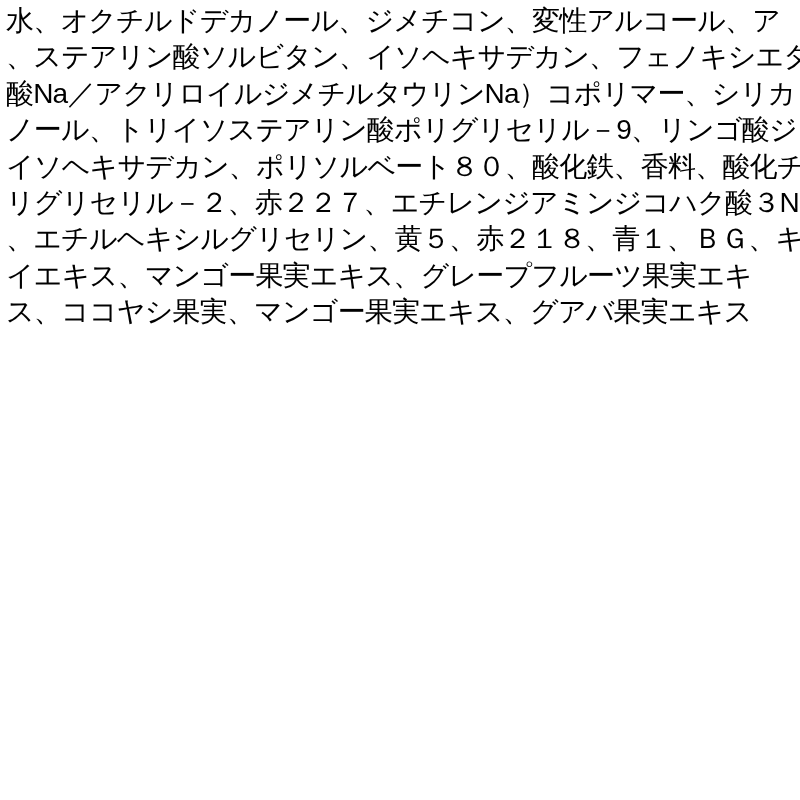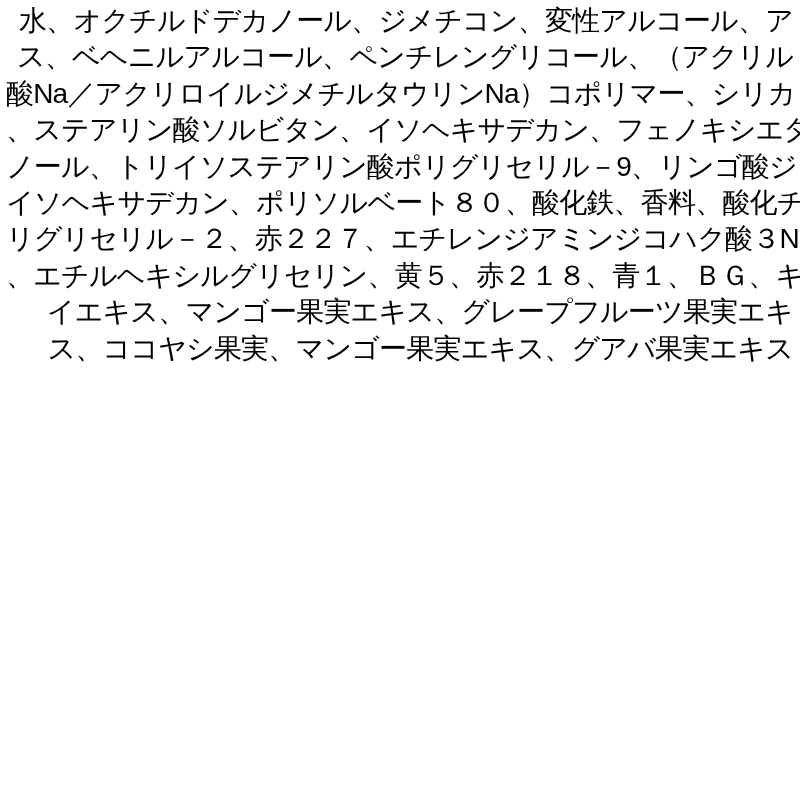--- a/index.html
+++ b/index.html
@@ -12,38 +12,36 @@
     background: #ffffff;
     overflow: hidden;
     font-family: "Liberation Sans", sans-serif;
   }
   .ingredients-panel {
     box-sizing: border-box;
     width: 800px;
     height: 688px;
     padding: 3px 7px 0 6px;
     color: #000000;
-    text-align: right;
   }
   .ingredient-line {
     font-size: 28px;
     line-height: 36.4px;
     letter-spacing: -0.8px;
     white-space: nowrap;
     font-weight: 500;
     color: #000000;
   }
 </style>
 </head>
 <body>
 
 <div class="ingredients-panel">
   <div class="ingredient-line">水、オクチルドデカノール、ジメチコン、変性アルコール、ア</div>
-  <div class="ingredient-line">ス、ベヘニルアルコール、ペンチレングリコール、（アクリル</div>
+  <div class="ingredient-line">、ステアリン酸ソルビタン、イソヘキサデカン、フェノキシエタ</div>
   <div class="ingredient-line">酸Na／アクリロイルジメチルタウリンNa）コポリマー、シリカ</div>
-  <div class="ingredient-line">、ステアリン酸ソルビタン、イソヘキサデカン、フェノキシエタ</div>
   <div class="ingredient-line">ノール、トリイソステアリン酸ポリグリセリル－9、リンゴ酸ジ</div>
   <div class="ingredient-line">イソヘキサデカン、ポリソルベート８０、酸化鉄、香料、酸化チ</div>
   <div class="ingredient-line">リグリセリル－２、赤２２７、エチレンジアミンジコハク酸３Na</div>
   <div class="ingredient-line">、エチルヘキシルグリセリン、黄５、赤２１８、青１、ＢＧ、キウ</div>
   <div class="ingredient-line">イエキス、マンゴー果実エキス、グレープフルーツ果実エキ</div>
   <div class="ingredient-line">ス、ココヤシ果実、マンゴー果実エキス、グアバ果実エキス</div>
 </div>
 
 </body></html>

